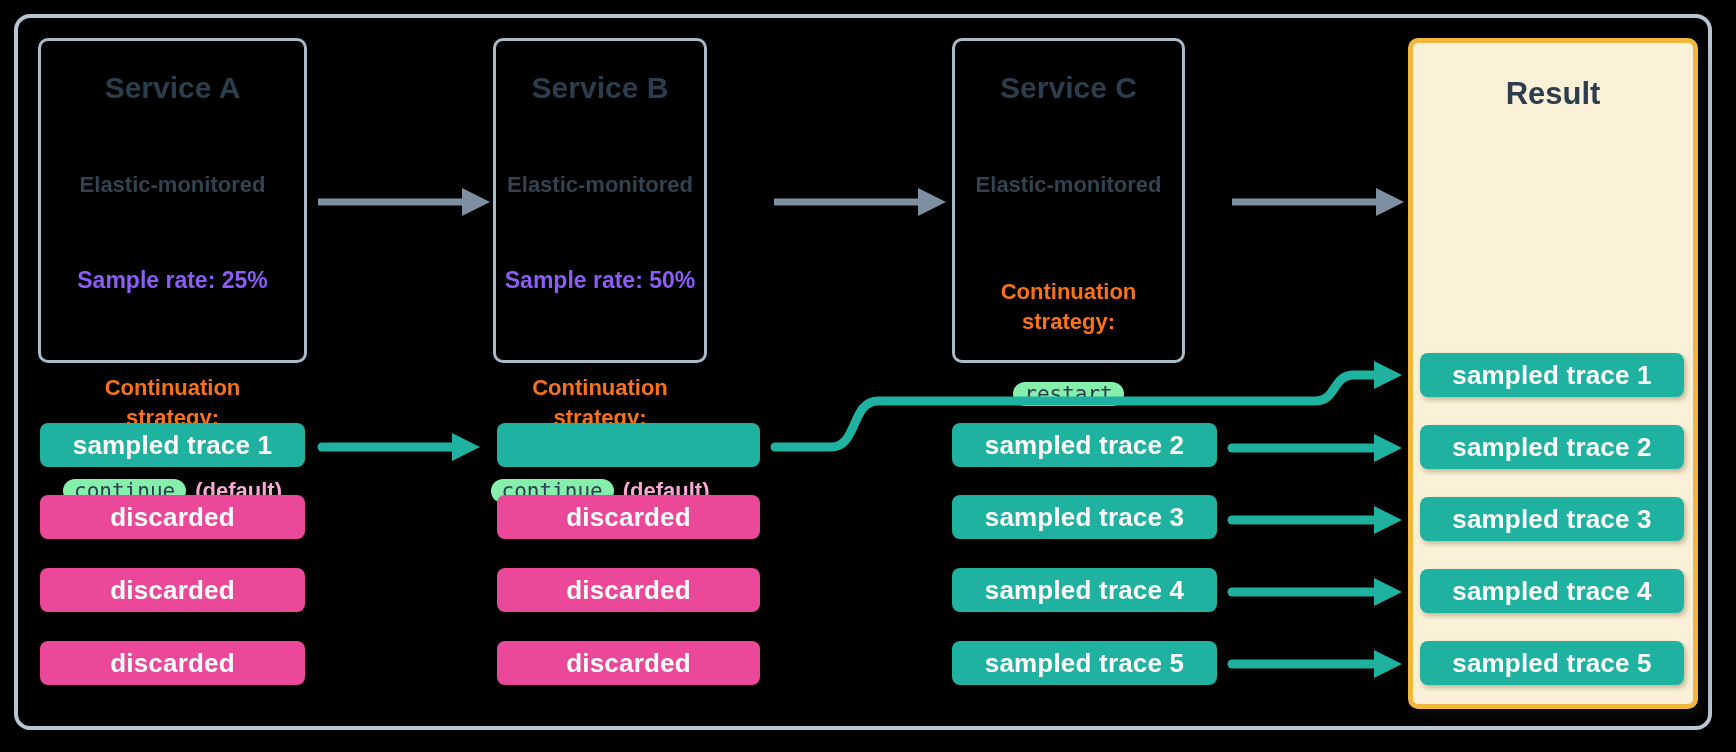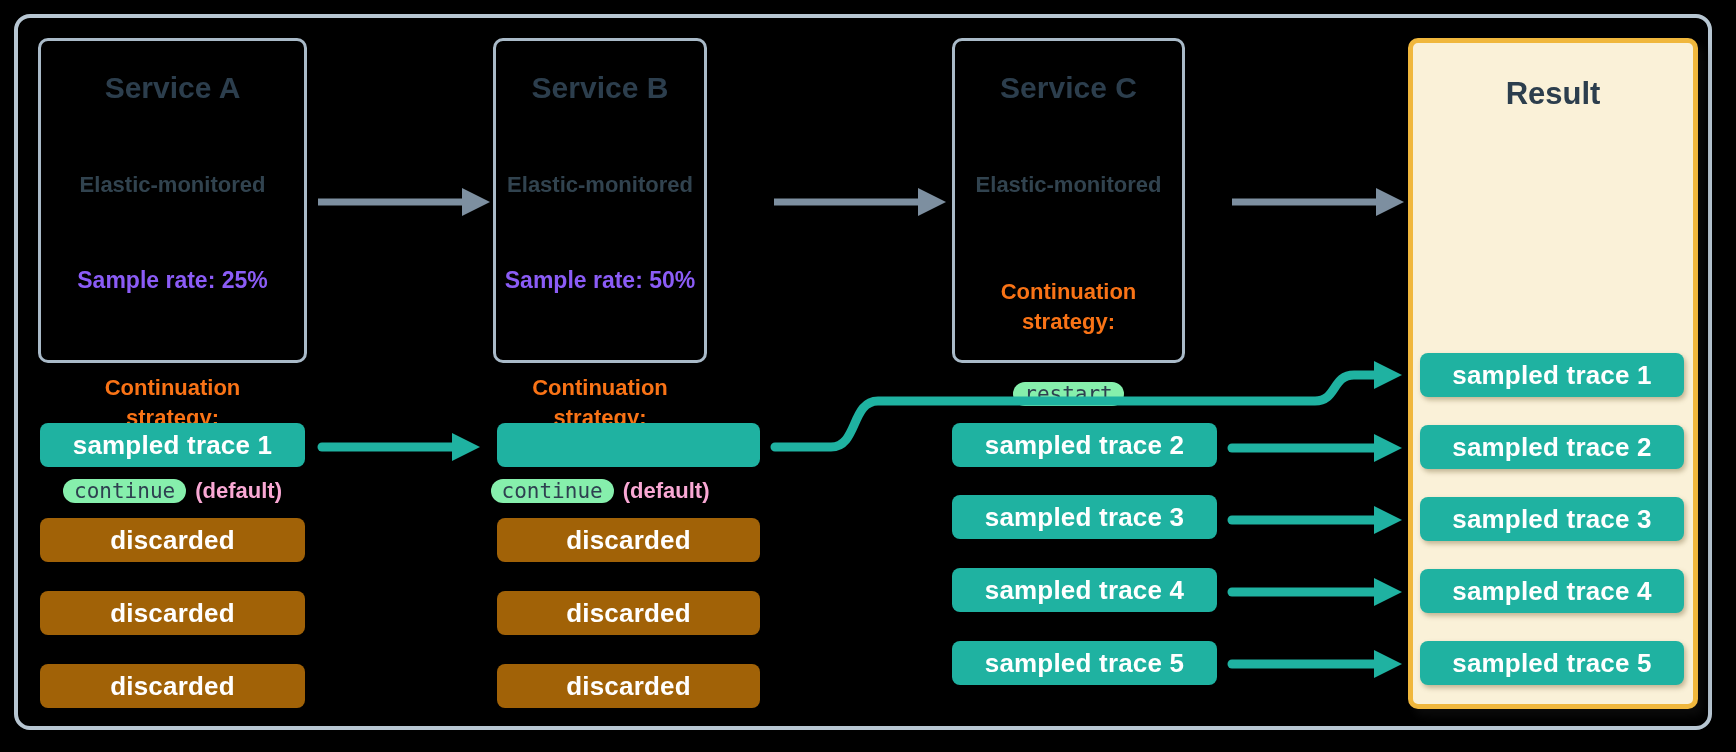--- a/index.html
+++ b/index.html
@@ -40,21 +40,21 @@
     text-align:center;
   }
   .result-title{margin-top:33px;font-size:31px;font-weight:700;color:#2c3e4d;}
   
   .chip{
     position:absolute;height:44px;border-radius:8px;box-sizing:border-box;
     display:flex;align-items:center;justify-content:center;
     color:#ffffff;font-size:26px;font-weight:700;letter-spacing:0.2px;
   }
   .teal{background:#1fb2a1;}
-  .red{background:#a16207;margin-top:23px;}
+  .red{background:#ec4899;}
   .col-a{left:40px;width:265px;}
   .col-b{left:497px;width:263px;}
   .col-c{left:952px;width:265px;}
   .col-r{left:1420px;width:264px;box-shadow:2px 3px 5px rgba(90,70,20,0.35);}
   .row1{top:423px;}.row2{top:495px;}.row3{top:568px;}.row4{top:641px;}
   .rrow1{top:353px;}.rrow2{top:425px;}.rrow3{top:497px;}.rrow4{top:569px;}.rrow5{top:641px;}
   
   svg.overlay{position:absolute;left:0;top:0;pointer-events:none;}
   .g-line{stroke:#7d8fa0;stroke-width:7;fill:none;}
   .g-head{fill:#7d8fa0;}

